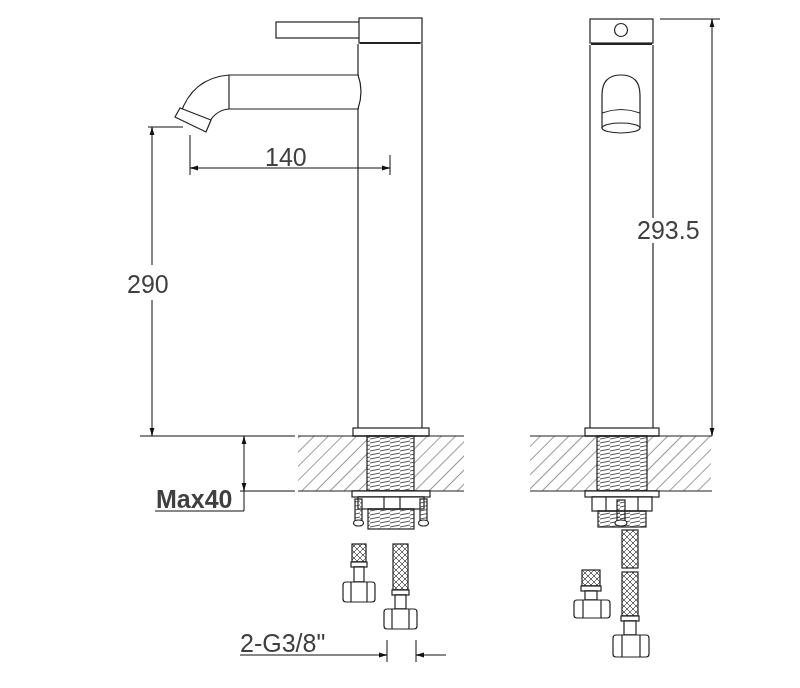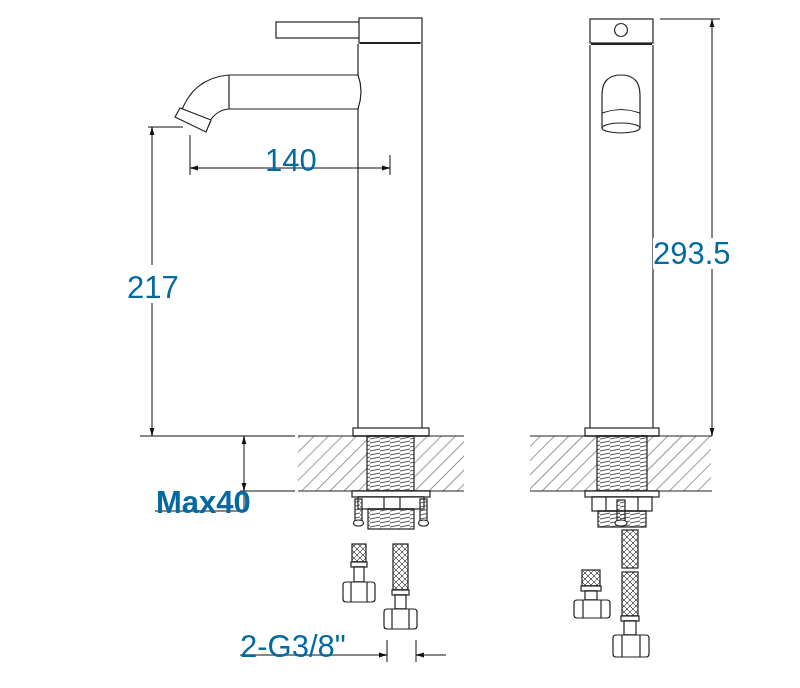--- a/index.html
+++ b/index.html
@@ -1,22 +1,22 @@
 <!DOCTYPE html>
 <html><head>
 <meta charset="utf-8">
 <style>
   html, body { margin: 0; padding: 0; background: #ffffff; }
   body { width: 800px; height: 688px; overflow: hidden; position: relative; }
   #drawing { position: absolute; left: 0; top: 0; width: 800px; height: 688px; }
   .dim-label {
     position: absolute;
     font-family: "Liberation Sans", "DejaVu Sans", sans-serif;
-    color: #0369a1;
-    font-size: 31px;
+    color: #404040;
+    font-size: 25px;
     line-height: 1;
     background: transparent;
     white-space: nowrap;
   }
 </style>
 </head>
 <body>
 
 <svg id="drawing" viewBox="0 0 800 688" xmlns="http://www.w3.org/2000/svg">
   <defs>
@@ -153,16 +153,16 @@
 
       <line x1="240" y1="655" x2="387" y2="655" marker-end="url(#arrow)"></line>
       <line x1="387" y1="640" x2="387" y2="662"></line>
       <line x1="416" y1="640" x2="416" y2="662"></line>
       <line x1="446" y1="655" x2="416" y2="655" marker-end="url(#arrow)"></line>
     </g>
   </g>
 </svg>
 
 <div class="dim-label" style="left:265px; top:145px;">140</div>
-<div class="dim-label" style="left:127px; top:272px; background:#fff;">217</div>
-<div class="dim-label" style="left:653px; top:218px; background:#fff;margin-top:20px;">293.5</div>
+<div class="dim-label" style="left:127px; top:272px; background:#fff;">290</div>
+<div class="dim-label" style="left:637px; top:218px; background:#fff;">293.5</div>
 <div class="dim-label" style="left:156px; top:487px;font-weight:bold;">Max40</div>
 <div class="dim-label" style="left:240px; top:631px;">2-G3/8"</div>
 
 </body></html>

